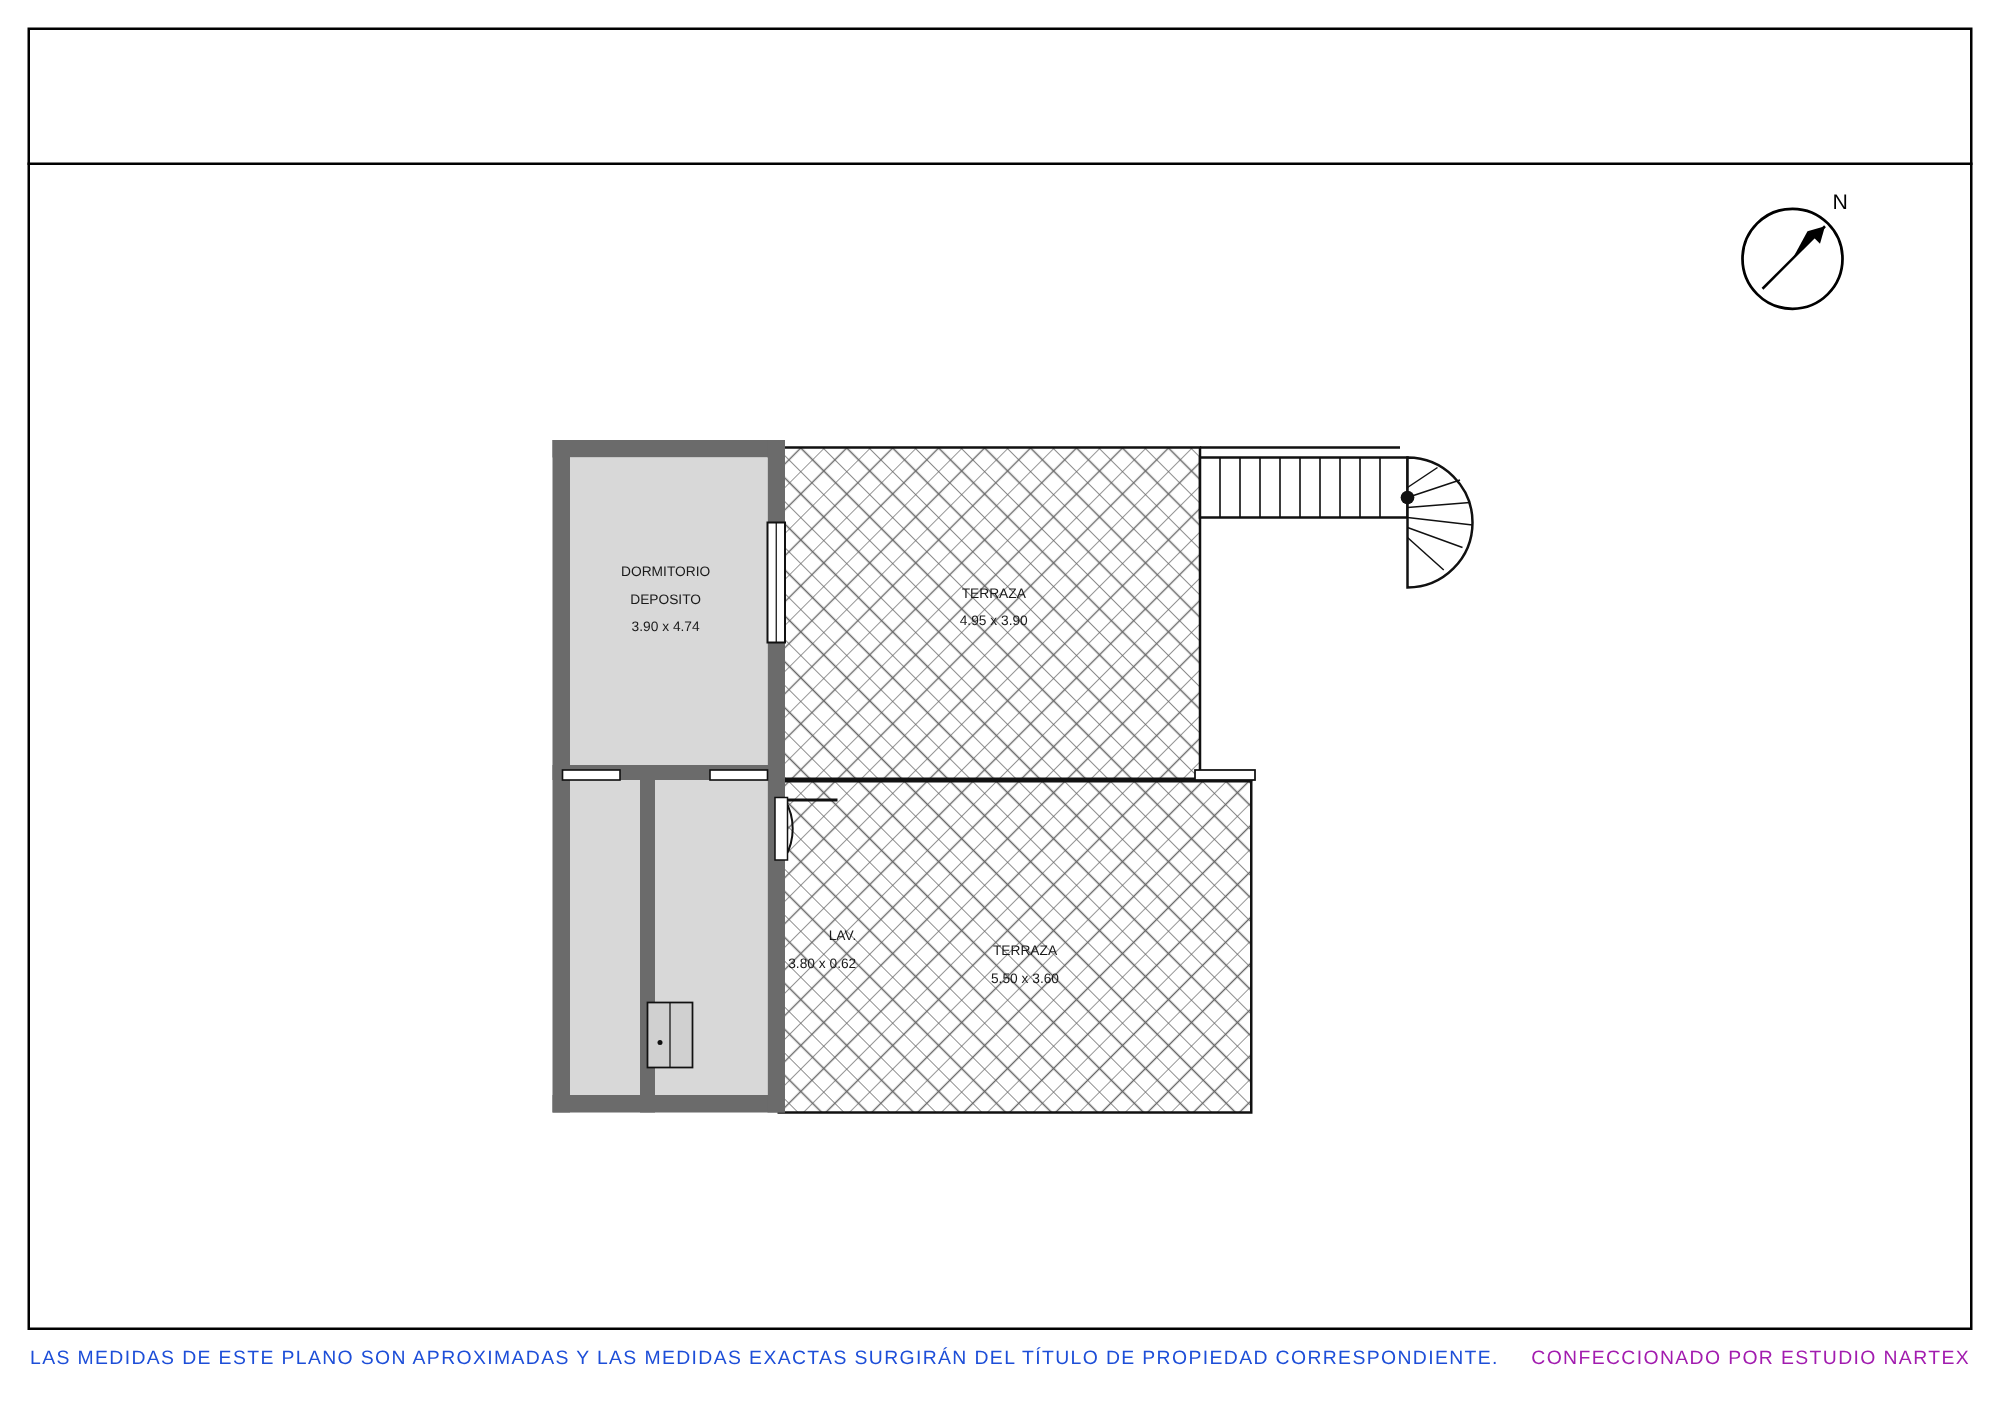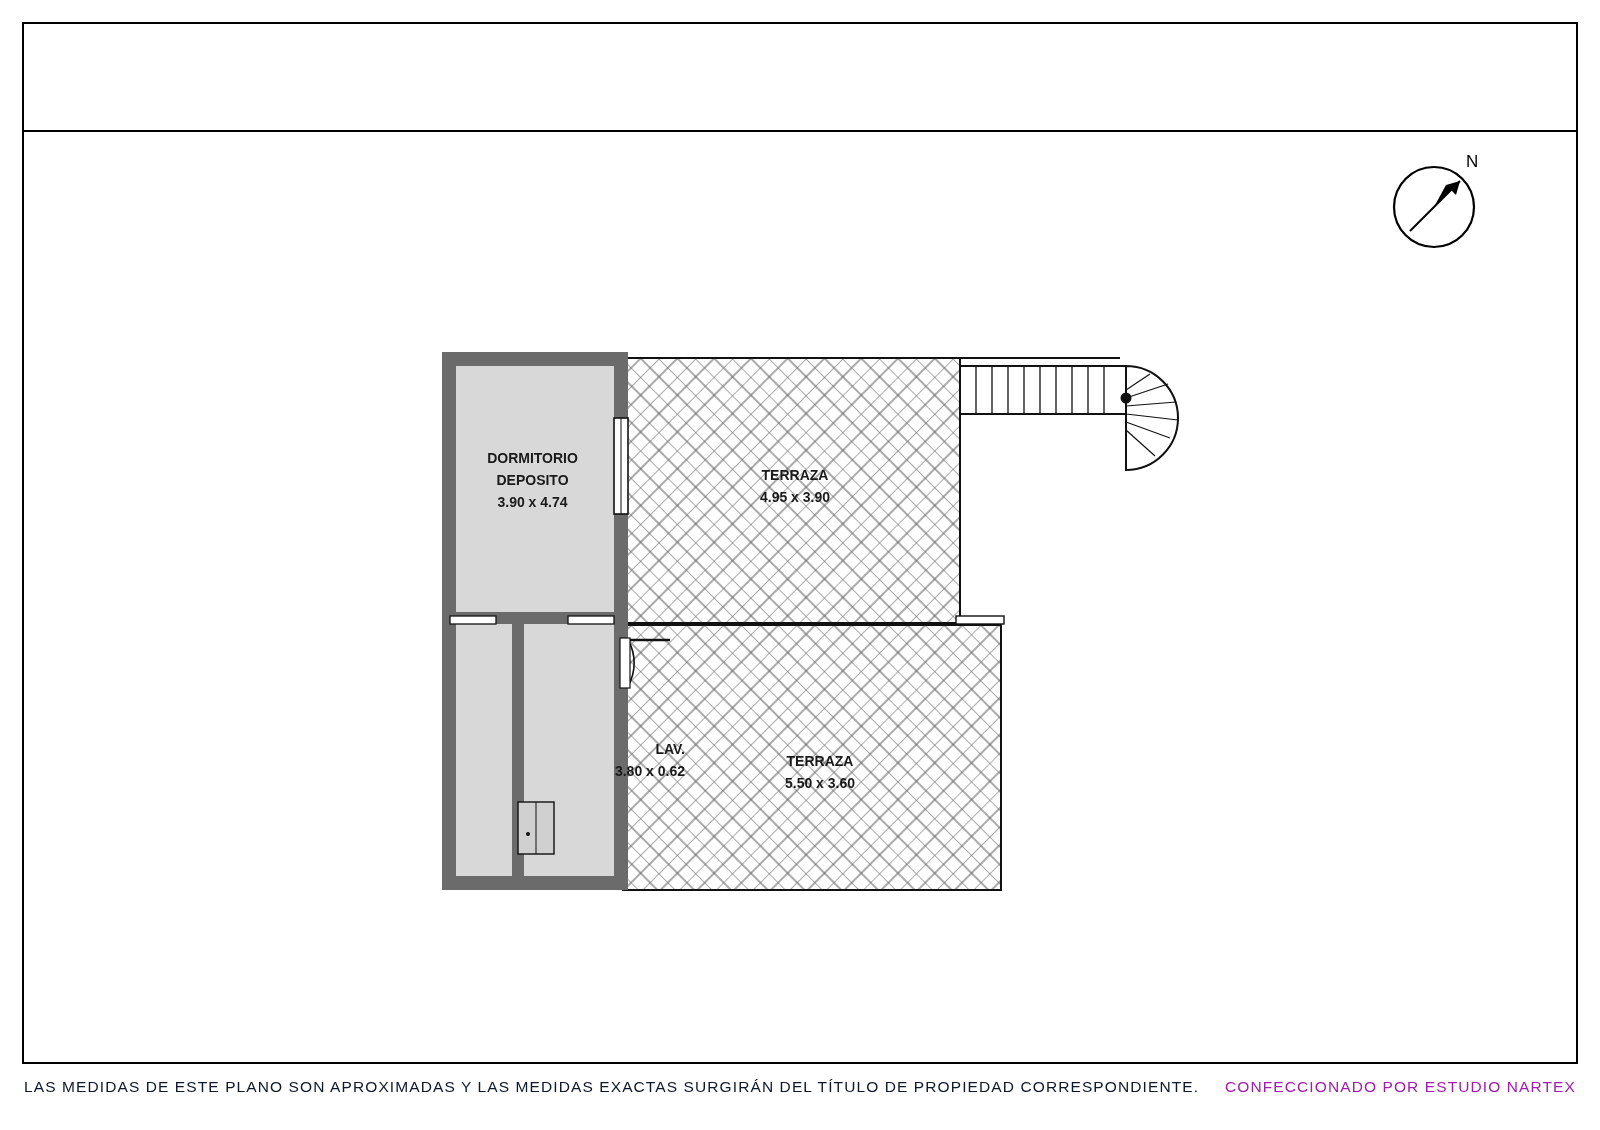--- a/index.html
+++ b/index.html
@@ -67,38 +67,37 @@
     left: 420px;
     top: 340px;
     width: 790px;
     height: 570px;
   }
   
   .room-label {
     position: absolute;
     text-align: center;
     color: #1a1a1a;
-    font-size: 14px;
+    font-size: 11px;
     line-height: 22px;
     white-space: nowrap;
-    font-weight: bold;
   }
   .room-label .ln { display: block; }
   #lbl-dorm { left: 440px; top: 447px; width: 185px; }
   #lbl-lav  { left: 500px; top: 738px; width: 185px; text-align: right; }
   #lbl-terr1{ left: 700px; top: 464px; width: 190px; }
   #lbl-terr2{ left: 725px; top: 750px; width: 190px; }
   
   .footer-left {
     position: absolute;
     left: 24px;
     top: 1078px;
     font-size: 15.5px;
     letter-spacing: 1.1px;
-    color: #0f172a;
+    color: #1d4ed8;
     white-space: nowrap;
   }
   .footer-right {
     position: absolute;
     right: 24px;
     top: 1078px;
     font-size: 15.5px;
     letter-spacing: 1.1px;
     color: #a21caf;
     white-space: nowrap;

